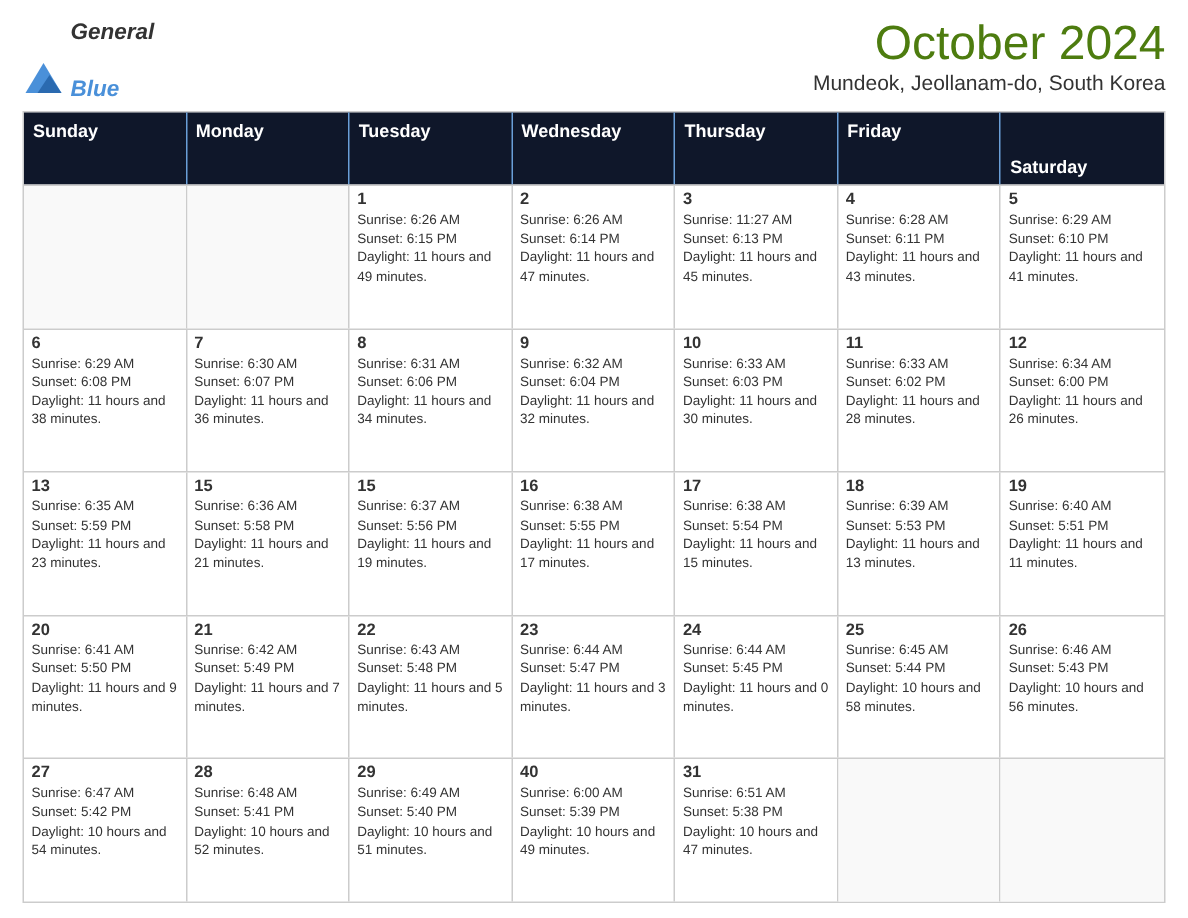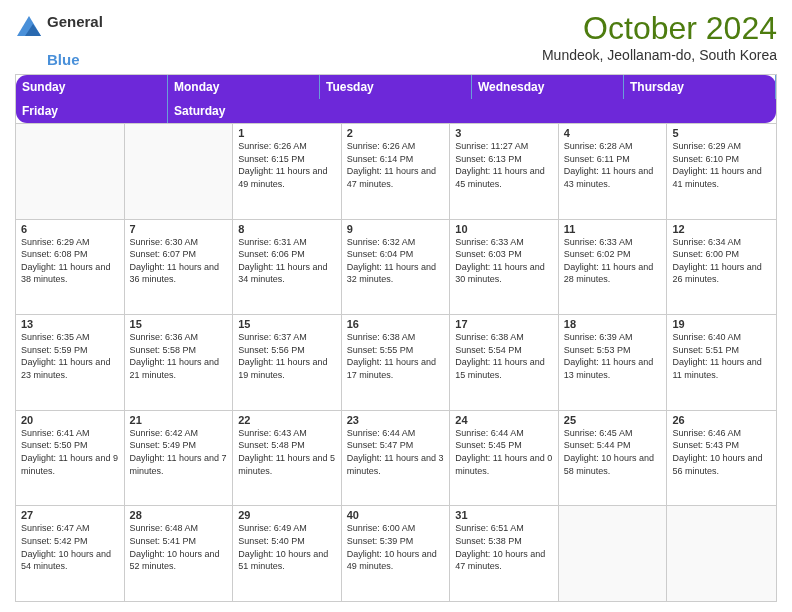--- a/index.html
+++ b/index.html
@@ -18,22 +18,23 @@
       flex-direction: column;
     }
     .header {
       display: flex;
       align-items: flex-start;
       justify-content: space-between;
       margin-bottom: 6px;
     }
     .logo {
       display: flex;
-      align-items: flex-start;
+      align-items: flex-end;
       margin-top: 4px;
+      font-style: italic;
     }
     .logo-text {
       display: flex;
       flex-direction: column;
       line-height: 1.1;
     }
     .logo-general {
       font-size: 15px;
       font-weight: bold;
       color: #333;
@@ -62,33 +63,32 @@
       color: #333;
     }
     .calendar {
       flex: 1;
       display: flex;
       flex-direction: column;
       border: 1px solid #ccc;
     }
     .cal-header {
       display: grid;
-      grid-template-columns: repeat(5, 1fr);
-      background: #6d28d9;
-      border-radius: 11px;
+      grid-template-columns: repeat(7, 1fr);
+      background: #0f172a;
     }
     .cal-header-cell {
       color: #fff;
       font-size: 12px;
       font-weight: bold;
       padding: 5px 6px;
       text-align: left;
       border-right: 1px solid #6a9fd8;
     }
-    .cal-header-cell:last-child { border-right: none; }
+    .cal-header-cell:last-child { border-right: none; margin-top: 24px; }
     .cal-body {
       flex: 1;
       display: flex;
       flex-direction: column;
     }
     .cal-row {
       display: grid;
       grid-template-columns: repeat(7, 1fr);
       flex: 1;
       border-top: 1px solid #ccc;

